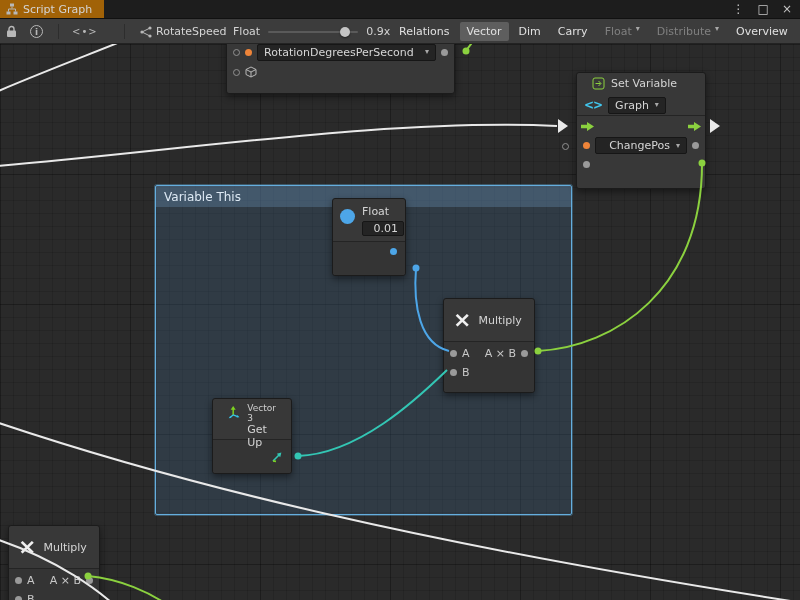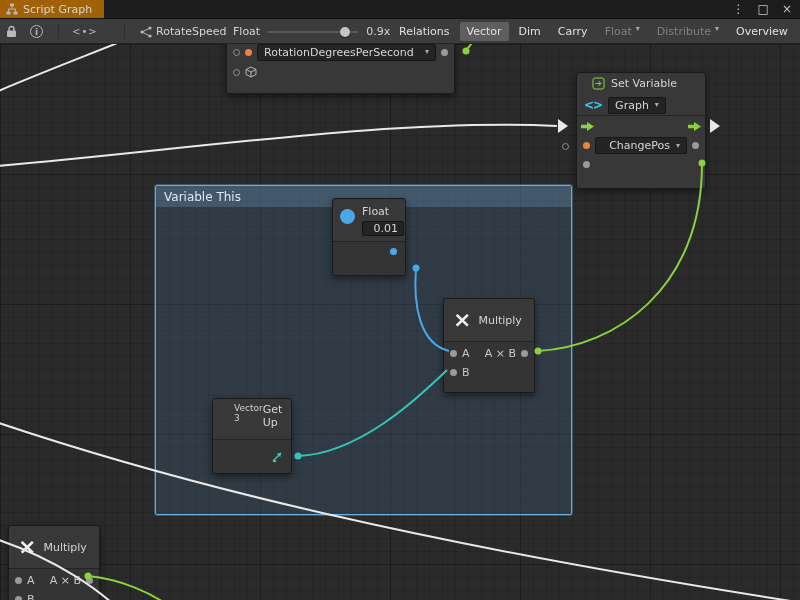--- a/index.html
+++ b/index.html
@@ -79,21 +79,21 @@
   .fval{width:42px;justify-content:flex-end;padding:0 5px}
   .fports{height:34px;display:flex;padding:6px 8px 0;border-top:1px solid #242424;background:#343434;border-radius:0 0 3px 3px}
   .fports .dot{margin-left:auto}
 
   
   .n-multiply{left:443px;top:254px;width:92px}
   .n-multiply2{left:8px;top:481px;width:92px}
 
   
   .n-getup{left:212px;top:354px;width:80px}
-  .gcol{display:flex;flex-direction:row}
+  .gcol{display:flex;flex-direction:column}
   .gsmall{font-size:9px;color:#cfcfcf}
   .gports{height:34px;display:flex;align-items:center;justify-content:flex-end;padding:0 8px;border-top:1px solid #242424;background:#343434;border-radius:0 0 3px 3px}
 
   
   .tri{position:absolute;width:0;height:0;border-top:7px solid transparent;border-bottom:7px solid transparent;border-left:10px solid var(--wire-white);z-index:15}
   .ring-out{position:absolute;z-index:15}
 
   .wires{position:absolute;left:0;top:0;pointer-events:none;z-index:30}
   .w{stroke:var(--wire-white);stroke-width:2;fill:none}
   .g{stroke:var(--green);stroke-width:2;fill:none}

